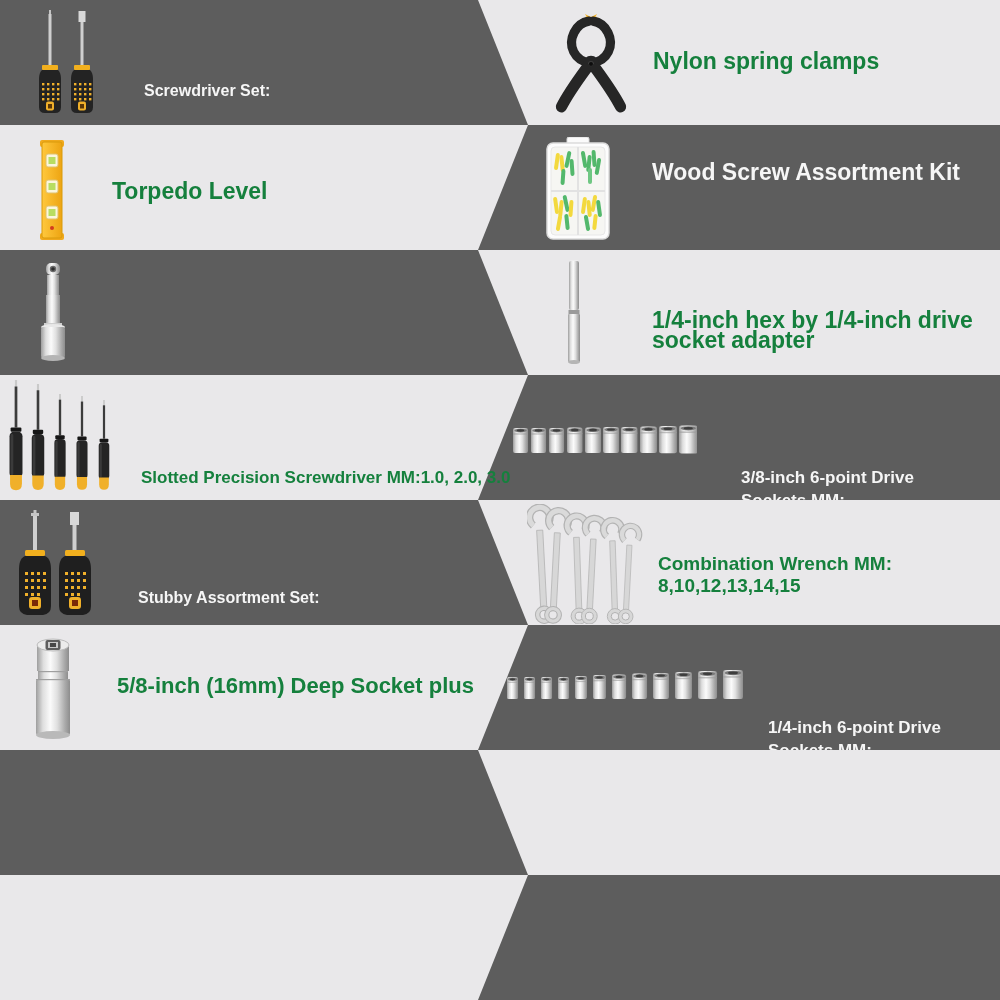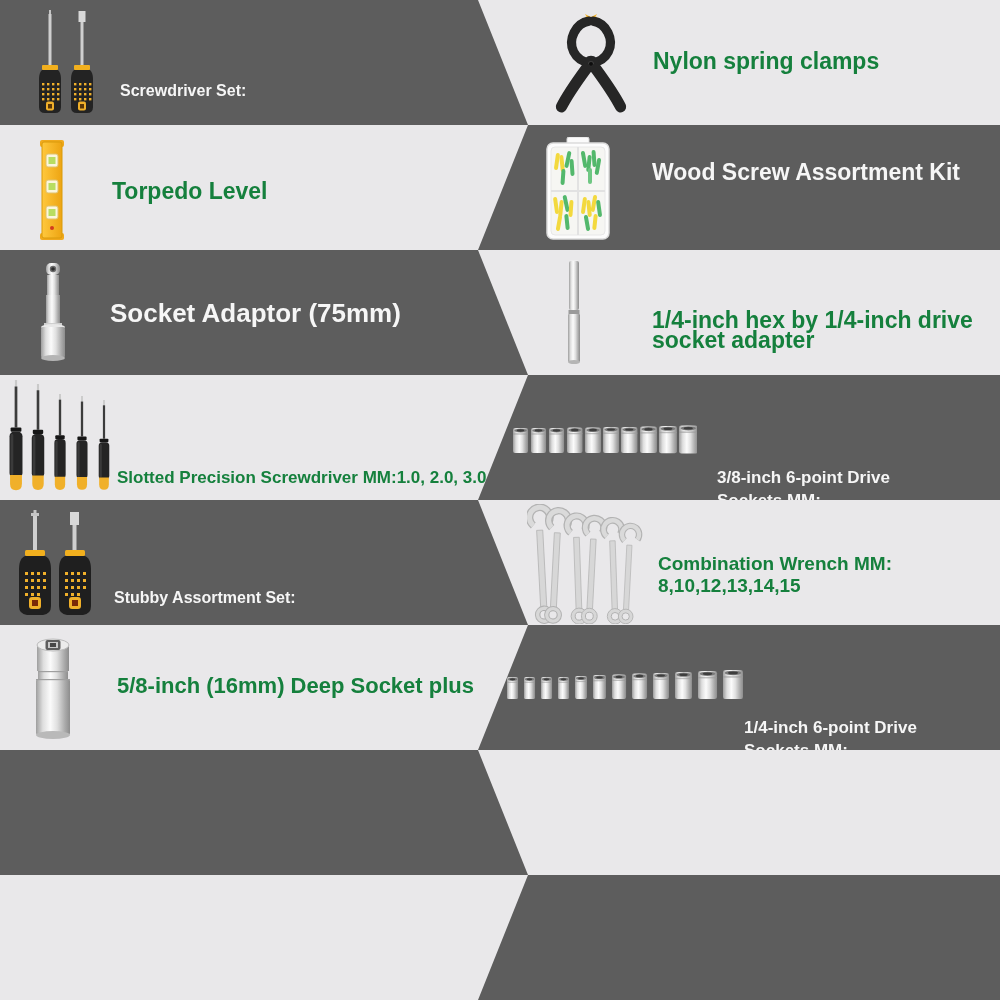--- a/index.html
+++ b/index.html
@@ -6,21 +6,21 @@
   .canvas{
     position:relative;width:1000px;height:1000px;overflow:hidden;
     font-family:"Liberation Sans","DejaVu Sans",sans-serif;font-weight:bold;
   }
   .row{position:relative;width:1000px;height:125px;background:#e9e8ea;overflow:hidden;}
   .dark-left{position:absolute;inset:0;background:#5d5d5d;clip-path:polygon(0 0,47.8% 0,52.8% 100%,0 100%);}
   .dark-right{position:absolute;inset:0;background:#5d5d5d;clip-path:polygon(52.8% 0,100% 0,100% 100%,47.8% 100%);}
   .abs{position:absolute;}
   .wt{color:#f6f6f6;}
   .dk{color:#15803d;}
-  .pre{white-space:pre-wrap;}
+  .pre{white-space:pre-wrap;margin-left:24px;}
   .fs13{font-size:17px;line-height:23px;}
   .fs16{font-size:16px;line-height:28.5px;}
   .fs17{font-size:23px;line-height:20px;}
   .fs19{font-size:19px;line-height:22px;}
   .fs22{font-size:22px;line-height:26px;}
   .fs23{font-size:23px;line-height:27px;}
   .fs26{font-size:26px;line-height:30px;}
 </style>
 </head>
 <body>
@@ -196,21 +196,20 @@
       <rect x="13" y="1" width="14" height="12" rx="5" fill="url(#g-ch)"></rect>
       <circle cx="20" cy="7" r="3.2" fill="#6a6a6a"></circle>
         <circle cx="20" cy="7" r="1.8" fill="#2e2e2e"></circle>
       <rect x="14" y="13" width="12" height="20" fill="url(#g-ch)"></rect>
       <rect x="13" y="33" width="14" height="28" fill="url(#g-ch)"></rect>
       <rect x="11" y="61" width="18" height="4" fill="#cfcfcf"></rect>
       <ellipse cx="20" cy="65" rx="12" ry="3" fill="#e8e8e8"></ellipse>
       <rect x="8" y="65" width="24" height="31" rx="2" fill="url(#g-ch)"></rect>
       <ellipse cx="20" cy="96" rx="12" ry="3" fill="#b5b5b5"></ellipse>
     </svg>
-    <div class="abs wt fs26" style="left:110px;top:48px">Socket Adaptor (75mm)</div>
     <svg class="abs" style="left:561px;top:8px" width="26" height="108" viewBox="0 0 26 108">
       <ellipse cx="13" cy="4" rx="5" ry="2" fill="#efefef"></ellipse>
       <rect x="8" y="3" width="10" height="49" rx="2" fill="url(#g-ch)"></rect>
       <rect x="7.5" y="52" width="11" height="4" fill="#9a9a9a"></rect>
       <rect x="7" y="56" width="12" height="48" rx="1" fill="url(#g-ch)"></rect>
       <ellipse cx="13" cy="104" rx="6" ry="2" fill="#b5b5b5"></ellipse>
     </svg>
     <div class="abs dk fs17" style="left:652px;top:60px;width:345px">1/4-inch hex by 1/4-inch drive socket adapter</div>
   </div>
 

